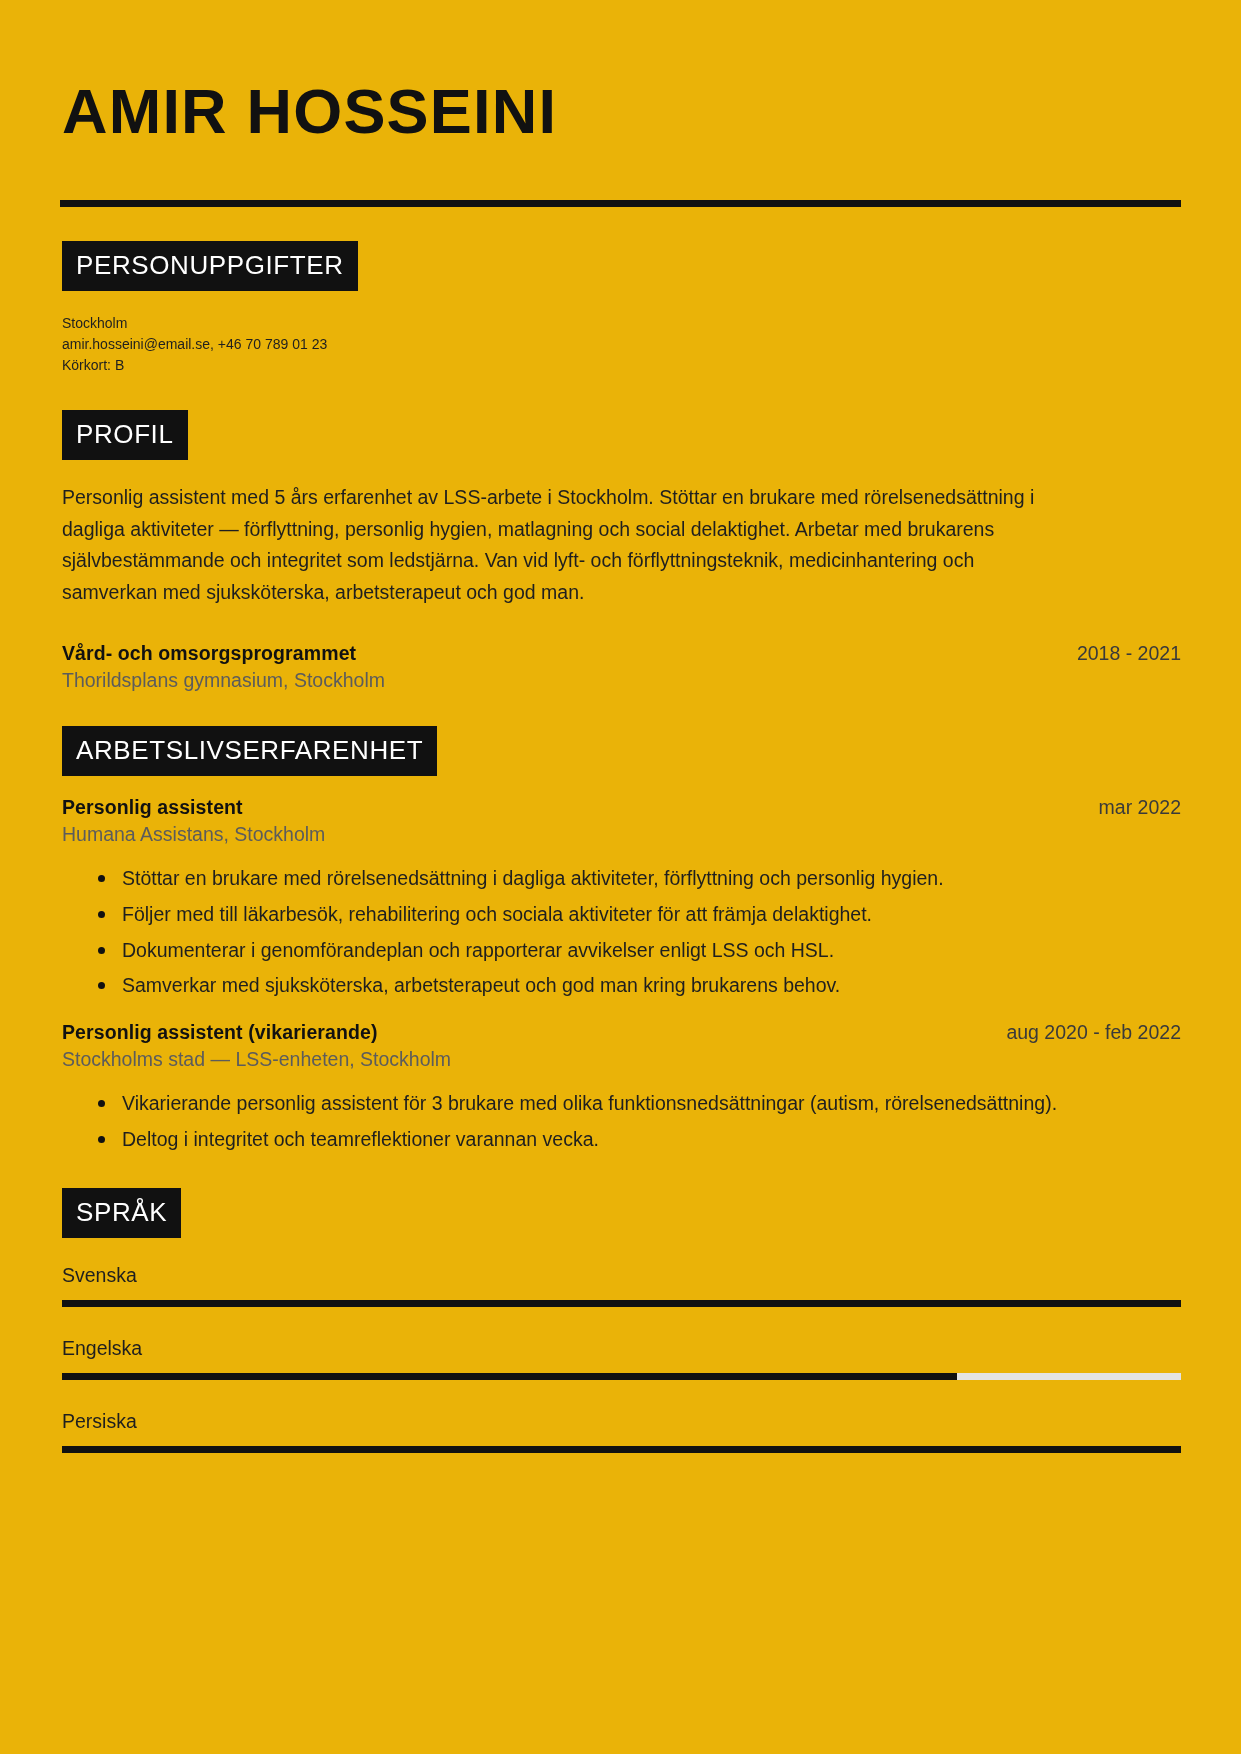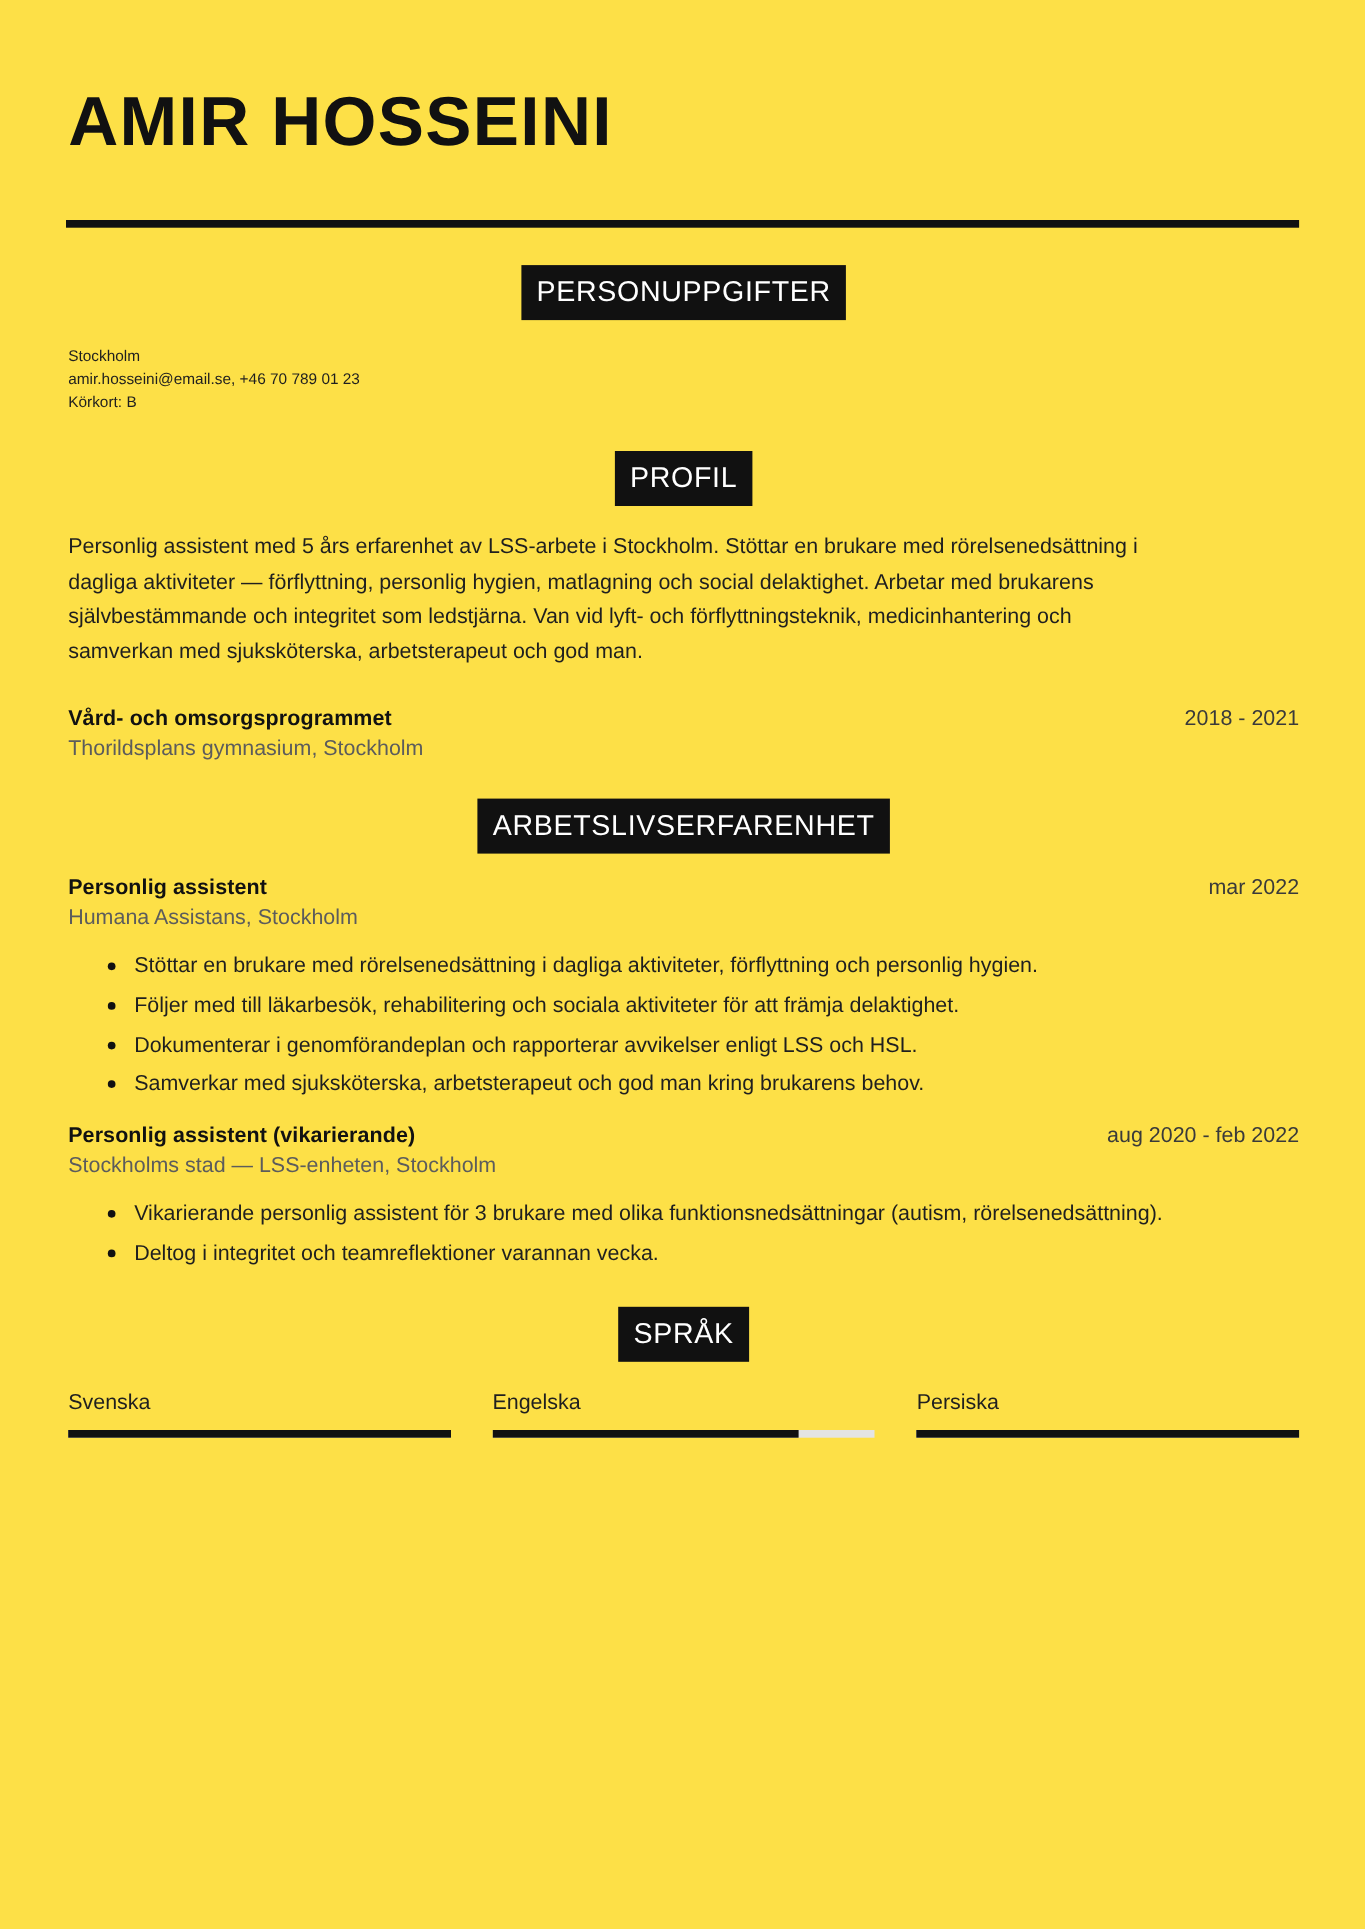--- a/index.html
+++ b/index.html
@@ -8,21 +8,21 @@
     background: #ffffff;
   }
   body {
     font-family: "Liberation Sans", sans-serif;
     color: #1a1a1a;
     -webkit-font-smoothing: antialiased;
   }
   .page {
     width: 1241px;
     min-height: 1754px;
-    background: #fde047;
+    background: #eab308;
     padding: 78px 60px 40px 60px;
     position: relative;
   }
 
   
   .name {
     font-size: 63px;
     font-weight: 700;
     letter-spacing: 1.2px;
     line-height: 1.05;
@@ -31,21 +31,21 @@
   }
   .header-rule {
     margin-top: 56px;
     height: 7px;
     background: #111111;
     width: 100%;
   }
 
   
   .section { margin-top: 34px; }
-  .sec-head-wrap { display: block; text-align: center; }
+  .sec-head-wrap { display: block; }
   .sec-head {
     display: inline-block;
     background: #111111;
     color: #ffffff;
     font-size: 26px;
     font-weight: 400;
     letter-spacing: 0.6px;
     line-height: 1;
     padding: 11px 14px 13px 14px;
     margin-left: 2px;
@@ -114,21 +114,21 @@
     width: 7px;
     height: 7px;
     border-radius: 50%;
     background: #111111;
   }
 
   
   .lang-grid {
     margin-top: 26px;
     display: grid;
-    grid-template-columns: 1fr 1fr 1fr;
+    grid-template-columns: 1fr;
     column-gap: 38px;
     row-gap: 30px;
     padding-left: 2px;
   }
   .lang-item { width: 100%; }
   .lang-name {
     font-size: 19.5px;
     color: #1f1f1f;
     margin-bottom: 13px;
   }

